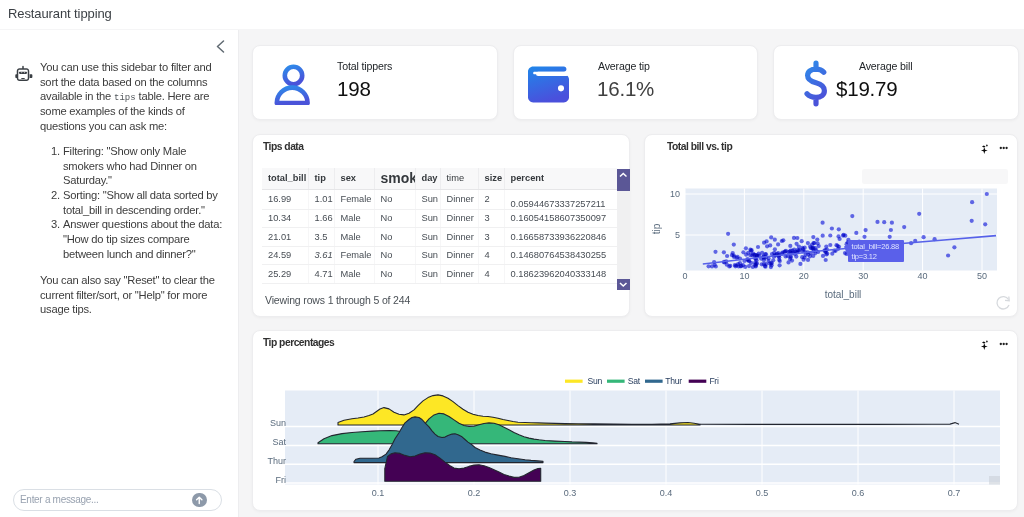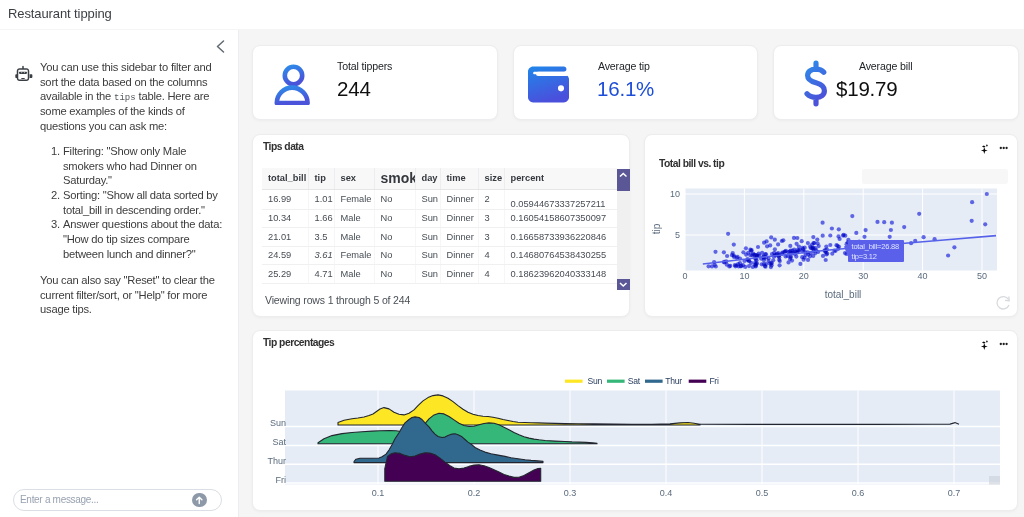--- a/index.html
+++ b/index.html
@@ -60,34 +60,34 @@
   <defs>
       <linearGradient id="bg1" x1="0" y1="0" x2="0.35" y2="1">
     <stop offset="0" stop-color="#2e8bea"></stop>
         <stop offset="1" stop-color="#4a53d9"></stop>
       </linearGradient>
     </defs>
   <circle cx="21.5" cy="14.5" r="8.7" fill="none" stroke="url(#bg1)" stroke-width="4.6"></circle>
   <path d="M4.8 42 a15.4 15.4 0 0 1 30.8 0 z" fill="none" stroke="url(#bg1)" stroke-width="4.6" stroke-linejoin="round"></path>
 </svg>
 <div class="abs" style="left:337px;top:61.3px;font-size:10.6px;line-height:1;letter-spacing:-0.15px;color:#212529;">Total tippers</div>
-<div class="abs" style="left:337px;top:78.6px;font-size:20.5px;line-height:1;letter-spacing:-0.2px;color:#0f0f0f;">244</div>
+<div class="abs" style="left:337px;top:78.6px;font-size:20.5px;line-height:1;letter-spacing:-0.2px;color:#0f0f0f;">198</div>
 
 <svg class="abs" style="left:528px;top:63.5px;" width="41" height="41" viewBox="0 0 512 512">
   <defs>
       <linearGradient id="bg2" x1="0" y1="0" x2="0.35" y2="1">
     <stop offset="0" stop-color="#1f87ea"></stop>
         <stop offset="1" stop-color="#4a50dc"></stop>
       </linearGradient>
     </defs>
   <path fill="url(#bg2)" d="M64 32C28.7 32 0 60.7 0 96V416c0 35.3 28.7 64 64 64H448c35.3 0 64-28.7 64-64V192c0-35.3-28.7-64-64-64H80c-8.8 0-16-7.2-16-16s7.2-16 16-16H448c17.7 0 32-14.3 32-32s-14.3-32-32-32H64zM412 266a38 38 0 1 1 0 76 38 38 0 1 1 0-76z"></path>
     <rect x="100" y="97" width="406" height="53" rx="26" fill="#fff"></rect>
 </svg>
 <div class="abs" style="left:598px;top:61.3px;font-size:10.6px;line-height:1;letter-spacing:-0.15px;color:#212529;">Average tip</div>
-<div class="abs" style="left:597px;top:78.6px;font-size:20.5px;line-height:1;letter-spacing:-0.2px;color:#1d4ed8;">16.1%</div>
+<div class="abs" style="left:597px;top:78.6px;font-size:20.5px;line-height:1;letter-spacing:-0.2px;color:#404040;">16.1%</div>
 
 <svg class="abs" style="left:804px;top:60px;" width="24" height="47" viewBox="0 0 24 47">
   <defs>
       <linearGradient id="bg3" x1="0" y1="0" x2="0.35" y2="1">
     <stop offset="0" stop-color="#2e8bea"></stop>
         <stop offset="1" stop-color="#4a53d9"></stop>
       </linearGradient>
     </defs>
 <path d="M12 3.2 V9.5 M12 37.6 V43.8 M19.8 12.2 C18 10.1 15.5 9.1 12 9.1 C7 9.1 3.6 11.6 3.6 15.5 C3.6 19.4 6.6 21.3 12 22.8 C17.6 24.3 20.4 26.4 20.4 30.7 C20.4 35 16.9 37.4 12 37.4 C8 37.4 5 36.1 3 33.8" stroke="url(#bg3)" fill="none" stroke-linecap="round" stroke-width="5.2"></path>
 </svg>
@@ -100,21 +100,21 @@
 </div>
 <div class="abs" style="left:262px;top:168px;width:355px;height:122px;overflow:hidden;background:#fff;font-size:9.3px;color:#474d54;">
     <table style="border-collapse:collapse;table-layout:fixed;width:355px;">
       <tbody>
         <tr style="background:#f8f8f9;">
           <th style="width:46px;height:21px;text-align:left;font-weight:bold;color:#35393d;padding:0 0 0 6px;border-bottom:1px solid #e6e6e8;border-right:1px solid #ededef;font-size:9.3px;overflow:hidden;white-space:nowrap;">total_bill</th>
           <th style="width:26px;height:21px;text-align:left;font-weight:bold;color:#35393d;padding:0 0 0 6px;border-bottom:1px solid #e6e6e8;border-right:1px solid #ededef;font-size:9.3px;overflow:hidden;white-space:nowrap;">tip</th>
           <th style="width:40px;height:21px;text-align:left;font-weight:bold;color:#35393d;padding:0 0 0 6px;border-bottom:1px solid #e6e6e8;border-right:1px solid #ededef;font-size:9.3px;overflow:hidden;white-space:nowrap;">sex</th>
           <th style="width:41px;height:21px;text-align:left;font-weight:bold;color:#35393d;padding:0 0 0 6px;border-bottom:1px solid #e6e6e8;border-right:1px solid #ededef;font-size:14px;overflow:hidden;white-space:nowrap;">smoker</th>
           <th style="width:25px;height:21px;text-align:left;font-weight:bold;color:#35393d;padding:0 0 0 6px;border-bottom:1px solid #e6e6e8;border-right:1px solid #ededef;font-size:9.3px;overflow:hidden;white-space:nowrap;">day</th>
-          <th style="width:38px;height:21px;text-align:left;font-weight:bold;color:#35393d;padding:0 0 0 6px;border-bottom:1px solid #e6e6e8;border-right:1px solid #ededef;font-size:9.3px;overflow:hidden;white-space:nowrap;">time</th>
+          <th style="width:38px;height:21px;text-align:left;font-weight:normal;color:#35393d;padding:0 0 0 6px;border-bottom:1px solid #e6e6e8;border-right:1px solid #ededef;font-size:9.3px;overflow:hidden;white-space:nowrap;">time</th>
           <th style="width:26px;height:21px;text-align:left;font-weight:bold;color:#35393d;padding:0 0 0 6px;border-bottom:1px solid #e6e6e8;border-right:1px solid #ededef;font-size:9.3px;overflow:hidden;white-space:nowrap;">size</th>
           <th style="width:113px;height:21px;text-align:left;font-weight:bold;color:#35393d;padding:0 0 0 6px;border-bottom:1px solid #e6e6e8;border-right:1px solid #ededef;font-size:9.3px;overflow:hidden;white-space:nowrap;">percent</th>
         </tr>
         <tr>
           <td style="height:18.6px;padding:0 0 0 6px;border-bottom:1px solid #f0f0f1;border-right:1px solid #f6f6f7;overflow:hidden;white-space:nowrap;">16.99</td>
           <td style="height:18.6px;padding:0 0 0 6px;border-bottom:1px solid #f0f0f1;border-right:1px solid #f6f6f7;overflow:hidden;white-space:nowrap;">1.01</td>
           <td style="height:18.6px;padding:0 0 0 6px;border-bottom:1px solid #f0f0f1;border-right:1px solid #f6f6f7;overflow:hidden;white-space:nowrap;">Female</td>
           <td style="height:18.6px;padding:0 0 0 6px;border-bottom:1px solid #f0f0f1;border-right:1px solid #f6f6f7;overflow:hidden;white-space:nowrap;">No</td>
           <td style="height:18.6px;padding:0 0 0 6px;border-bottom:1px solid #f0f0f1;border-right:1px solid #f6f6f7;overflow:hidden;white-space:nowrap;">Sun</td>
           <td style="height:18.6px;padding:0 0 0 6px;border-bottom:1px solid #f0f0f1;border-right:1px solid #f6f6f7;overflow:hidden;white-space:nowrap;">Dinner</td>
@@ -170,21 +170,21 @@
   <svg class="abs" style="left:0;top:0;" width="12.5" height="12">
       <path d="M3 7.5l3.25-3 3.25 3" stroke="#fff" stroke-width="1.5" fill="none"></path>
     </svg>
   <div class="abs" style="left:0;top:110px;width:12.5px;height:11.5px;background:#5b5796;"></div>
   <svg class="abs" style="left:0;top:110px;" width="12.5" height="11.5">
       <path d="M3 4l3.25 3 3.25-3" stroke="#fff" stroke-width="1.5" fill="none"></path>
     </svg>
 </div>
 
 <div class="card" style="left:644px;top:134px;width:374px;height:183px;">
-  <div class="abs cardtitle" style="left:14px;top:7.2px;margin-top:17px;">Total bill vs. tip</div>
+  <div class="abs cardtitle" style="left:22px;top:7.2px;">Total bill vs. tip</div>
 </div>
 <svg class="abs" style="left:644px;top:134px;" width="374" height="183" viewBox="0 0 374 183">
     <rect x="41" y="54.5" width="312" height="82" fill="#e5ecf6"></rect>
     <line x1="41.0" y1="54.5" x2="41.0" y2="136.5" stroke="#fff" stroke-width="1"></line>
     <line x1="100.4" y1="54.5" x2="100.4" y2="136.5" stroke="#fff" stroke-width="1"></line>
     <line x1="159.8" y1="54.5" x2="159.8" y2="136.5" stroke="#fff" stroke-width="1"></line>
     <line x1="219.2" y1="54.5" x2="219.2" y2="136.5" stroke="#fff" stroke-width="1"></line>
     <line x1="278.6" y1="54.5" x2="278.6" y2="136.5" stroke="#fff" stroke-width="1"></line>
     <line x1="338.0" y1="54.5" x2="338.0" y2="136.5" stroke="#fff" stroke-width="1"></line>
     <line x1="41" y1="101.0" x2="353" y2="101.0" stroke="#fff" stroke-width="1"></line>

